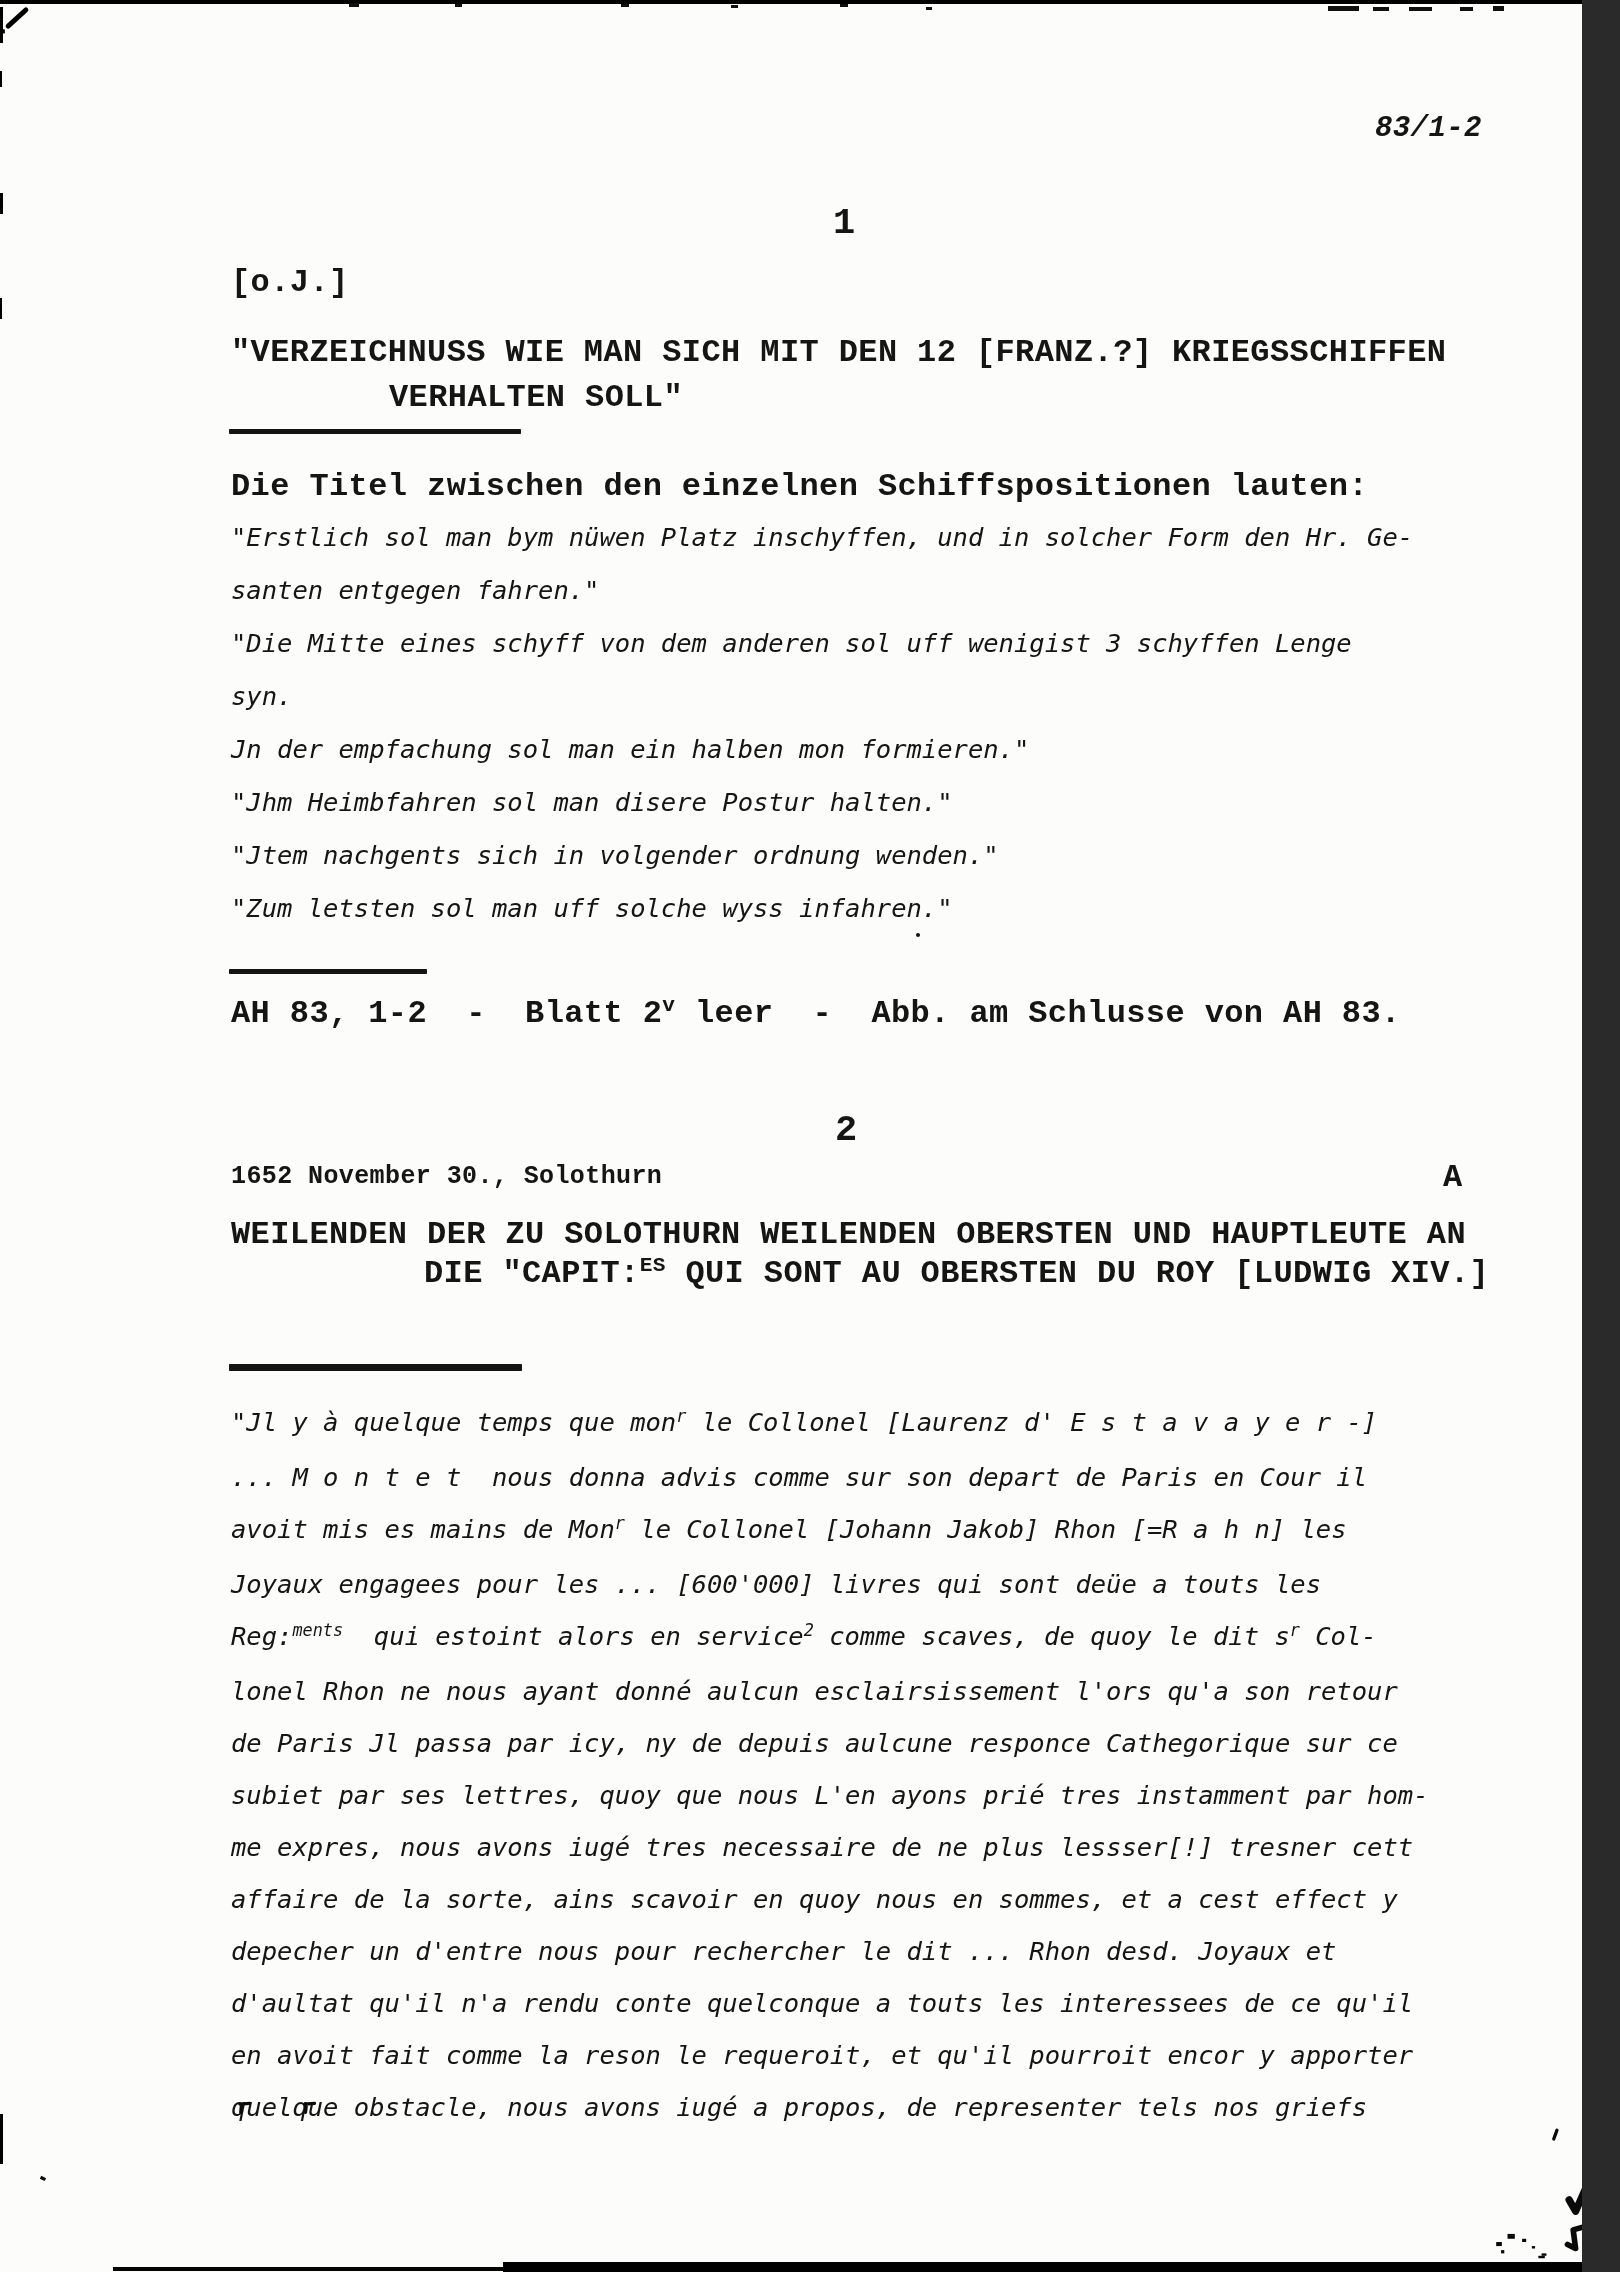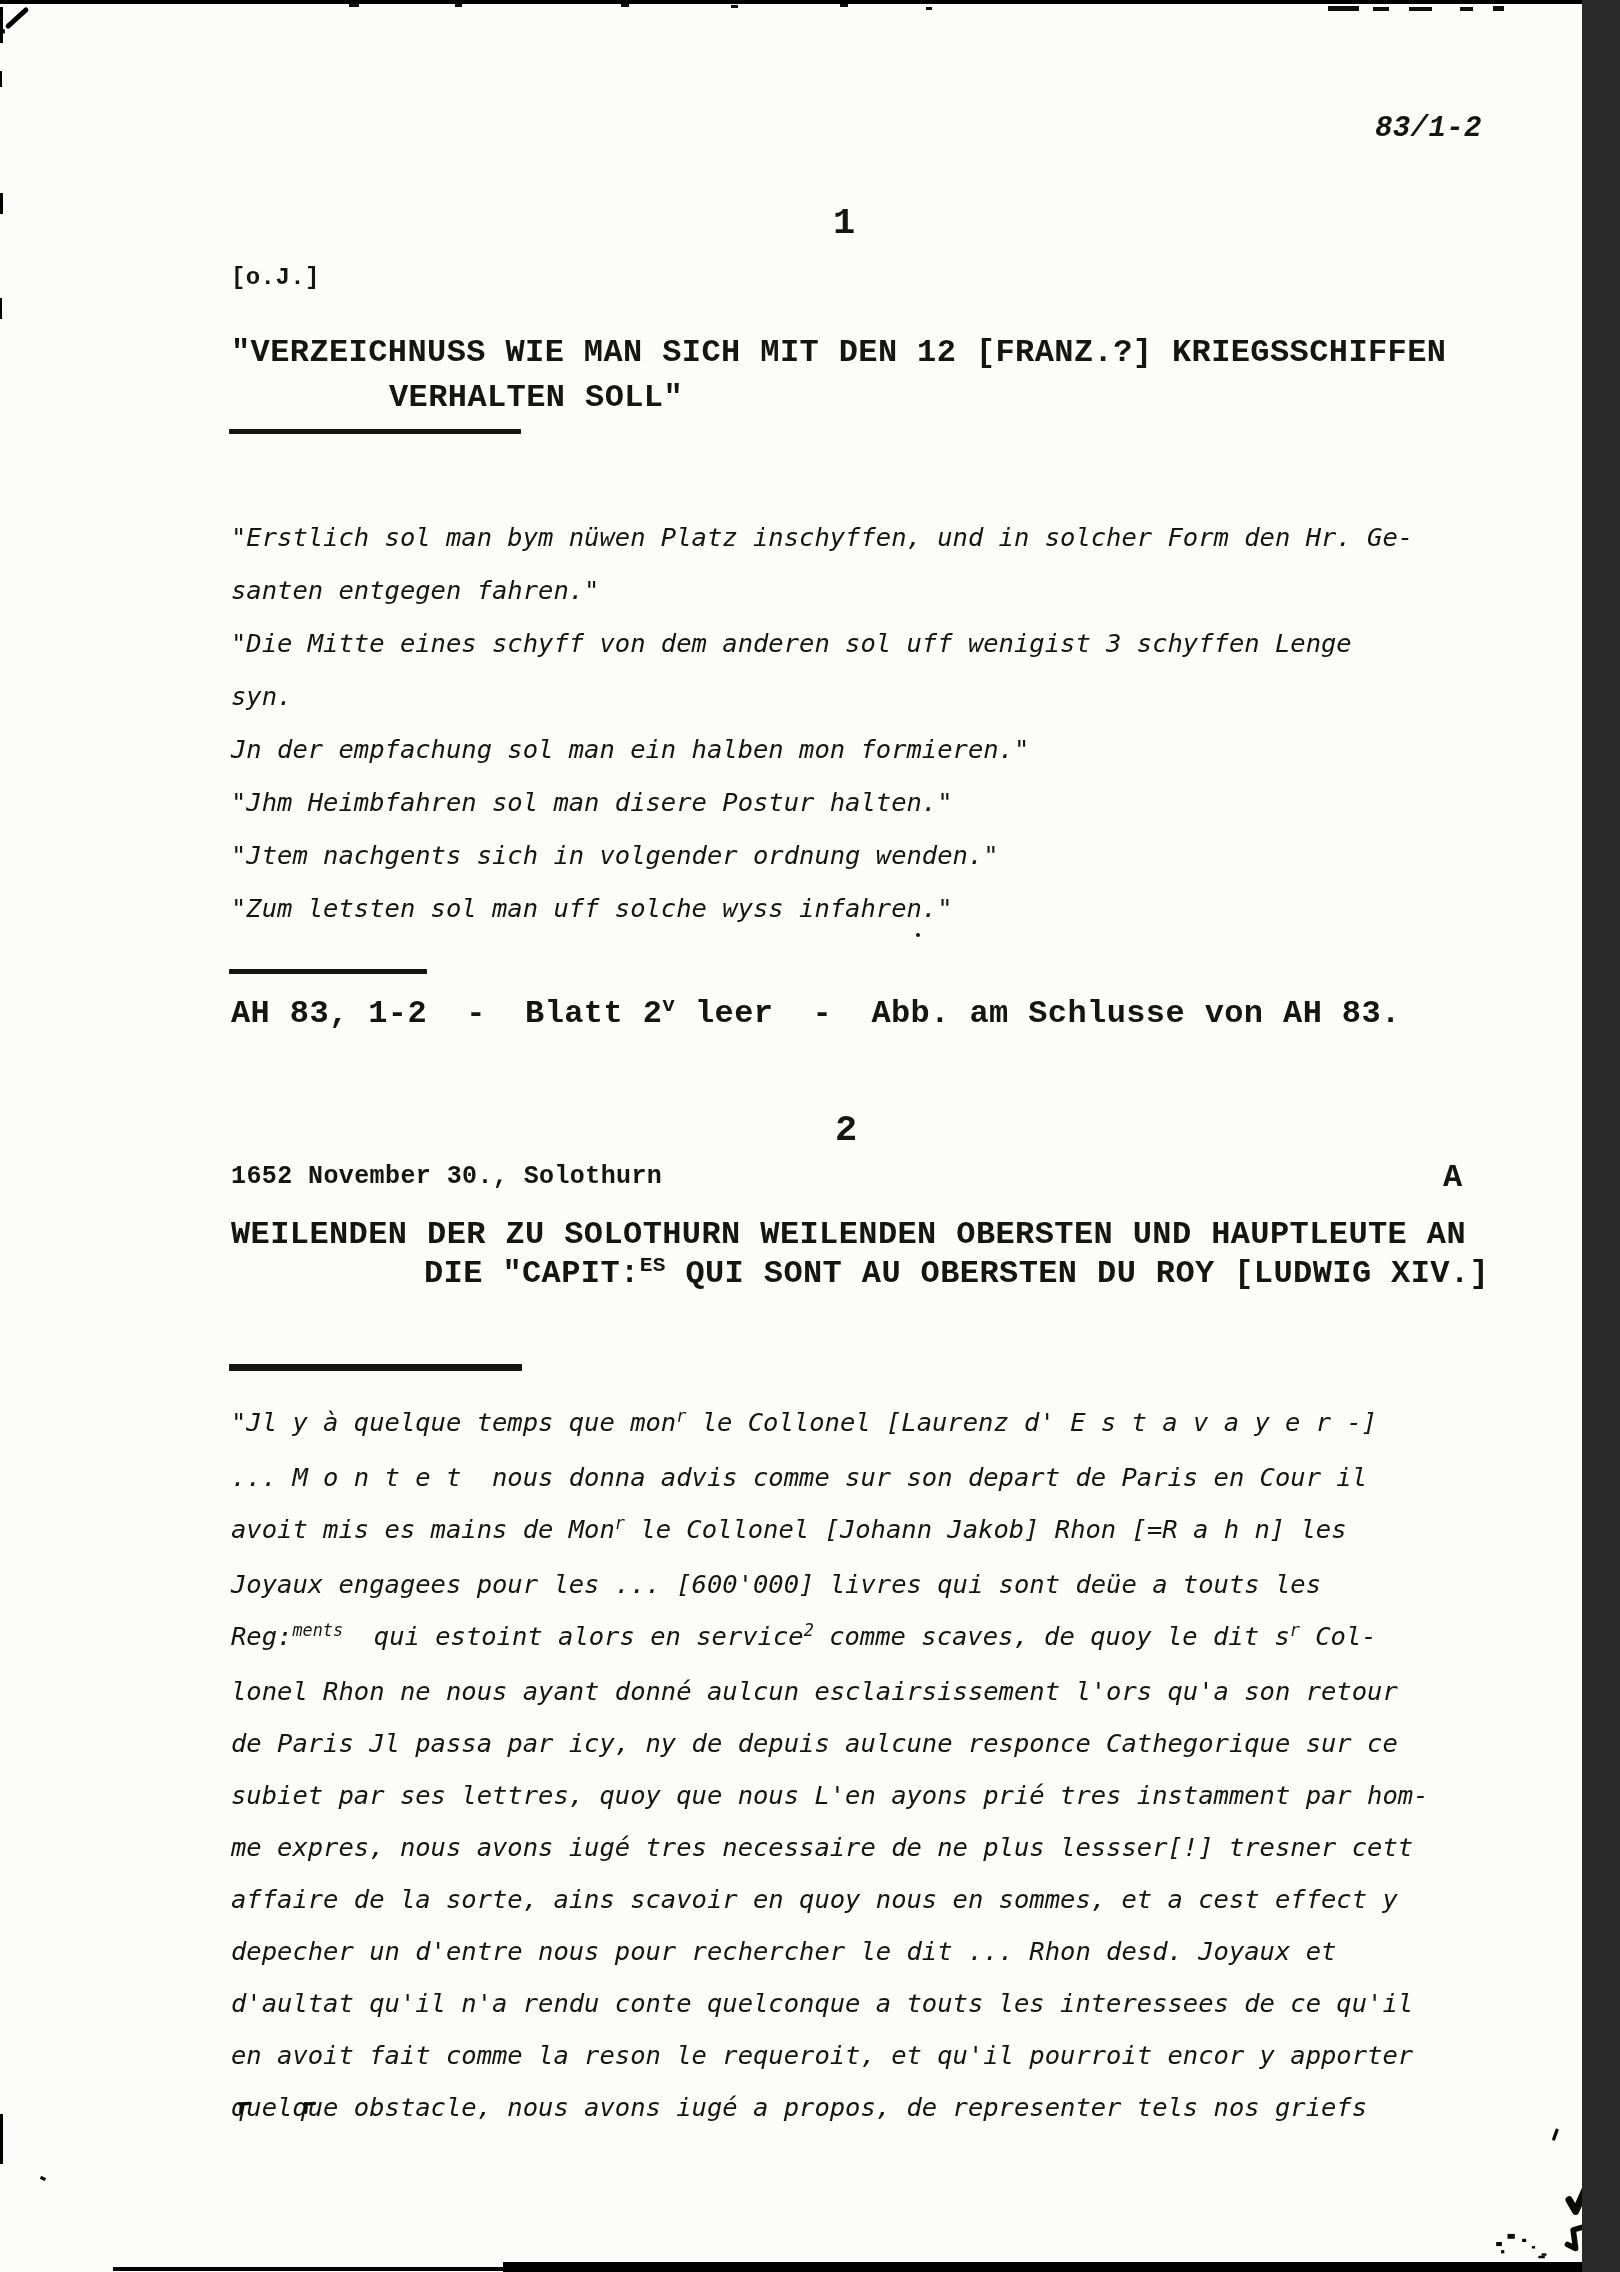--- a/index.html
+++ b/index.html
@@ -58,27 +58,28 @@
   <div class="mark" style="left:1328px;top:5.7px;width:31px;height:4.9px;"></div>
   <div class="mark" style="left:1373px;top:7.3px;width:16px;height:4px;"></div>
   <div class="mark" style="left:1409px;top:6.5px;width:23px;height:4.9px;"></div>
   <div class="mark" style="left:1460px;top:7.3px;width:13px;height:4px;"></div>
   <div class="mark" style="left:1493px;top:5.7px;width:10.5px;height:4.9px;"></div>
 
   <div class="type" style="left:1375px;top:112px;font-size:29px;font-style:italic;">83/1-2</div>
 
   <div class="type" style="left:833px;top:202px;font-size:37px;">1</div>
 
-  <div class="type" style="left:231px;top:264px;font-size:24px;">[o.J.]</div>
+  <div class="type" style="left:231px;top:264px;font-size:32px;">[o.J.]</div>
 
   <div class="type" style="left:231px;top:334px;font-size:32px;">"VERZEICHNUSS WIE MAN SICH MIT DEN 12 [FRANZ.?] KRIEGSSCHIFFEN</div>
   <div class="type" style="left:389px;top:379px;font-size:32px;">VERHALTEN SOLL"</div>
 
   <div class="rule" style="left:229px;top:429px;width:292px;height:4.9px;"></div>
 
+  <div class="type" style="left:231px;top:468px;font-size:32px;font-weight:700;">Die Titel zwischen den einzelnen Schiffspositionen lauten:</div>
 
   <div class="script" style="left:231px;top:511px;font-size:25.5px;line-height:53px;"><div class="tline">"Erstlich sol man bym nüwen Platz inschyffen, und in solcher Form den Hr. Ge-</div><div class="tline">santen entgegen fahren."</div><div class="tline">"Die Mitte eines schyff von dem anderen sol uff wenigist 3 schyffen Lenge</div><div class="tline">syn.</div><div class="tline">Jn der empfachung sol man ein halben mon formieren."</div><div class="tline">"Jhm Heimbfahren sol man disere Postur halten."</div><div class="tline">"Jtem nachgents sich in volgender ordnung wenden."</div><div class="tline">"Zum letsten sol man uff solche wyss infahren."</div></div>
 
   <div class="mark" style="left:916px;top:933px;width:4px;height:4px;border-radius:50%;"></div>
 
   <div class="rule" style="left:229px;top:969px;width:198px;height:4.9px;"></div>
 
   <div class="type" style="left:231px;top:995px;font-size:32px;"><span>AH 83, 1-2  -  Blatt 2</span><span class="sup">v</span><span> leer  -  Abb. am Schlusse von AH 83.</span></div>
 
   <div class="type" style="left:835px;top:1109px;font-size:37px;">2</div>

